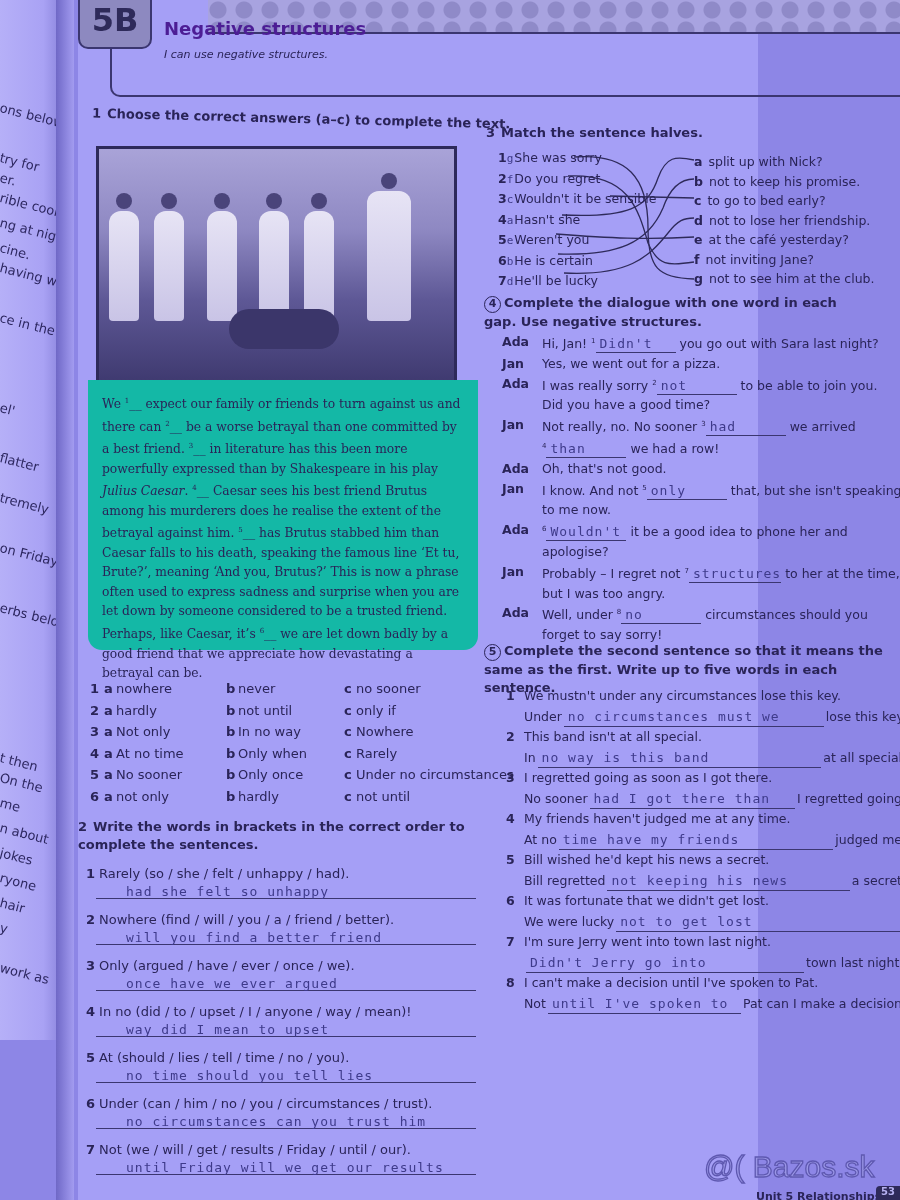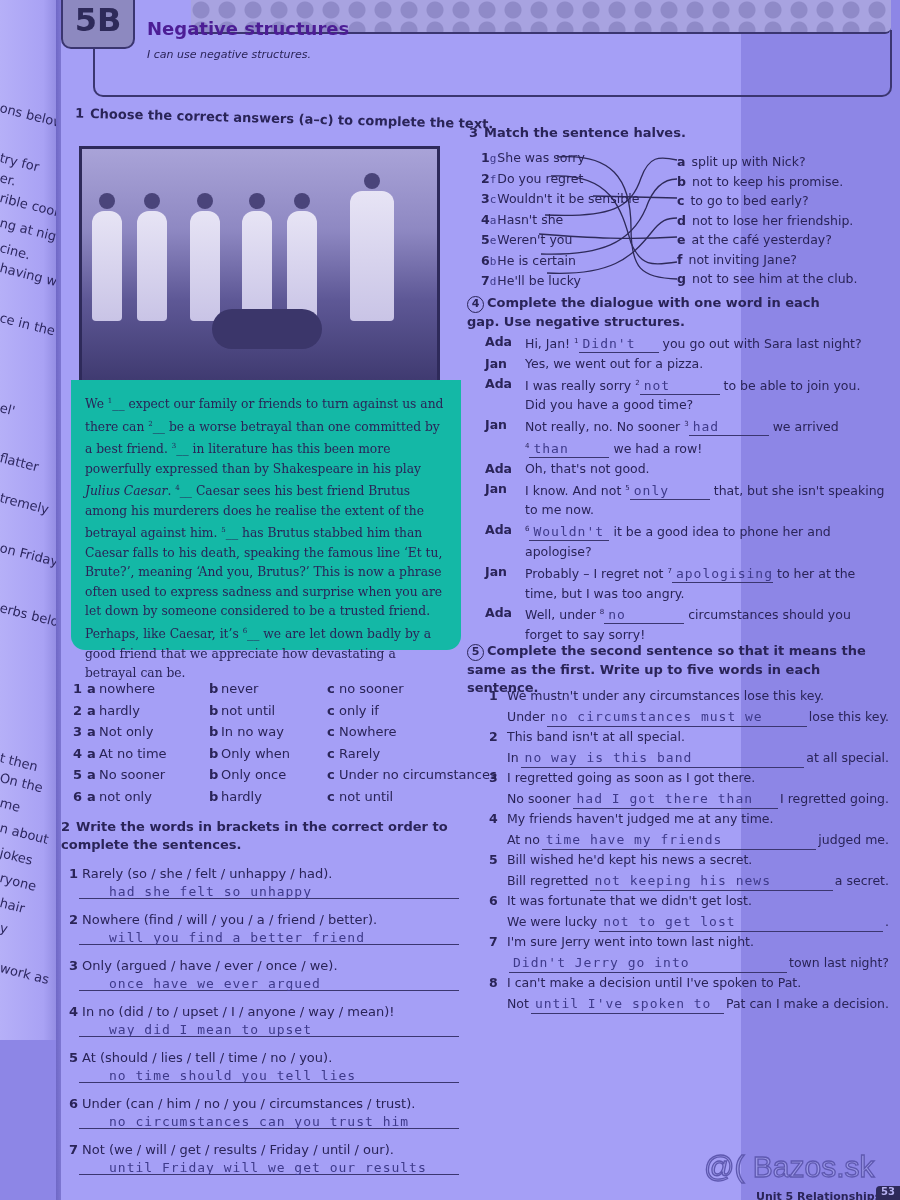--- a/index.html
+++ b/index.html
@@ -16,21 +16,21 @@
     }
     .left-page .frag {
       position:absolute; left:0; font-size:13px; color:#2d2760;
       white-space:nowrap; transform:rotate(14deg); transform-origin:left center;
     }
     .gutter {
       position:absolute; left:56px; top:0; width:18px; height:1200px;
       background:linear-gradient(90deg,#6f68c6,#8982dc,#a39cf0);
     }
     .page {
-      position:absolute; left:61px; top:0; width:680px; height:1200px;
+      position:absolute; left:78px; top:0; width:680px; height:1200px;
       background:#a59ff6;
     }
     .banner-pattern {
       position:absolute; left:130px; top:0; width:700px; height:32px;
       background:radial-gradient(circle at 10px 10px,#8f8ac8 8px,transparent 9px) 0 0/26px 20px,#a8a3e0;
       border-bottom:2px solid #3b3670; border-radius:0 0 6px 0;
     }
     .unit-box {
       position:absolute; left:0; top:-10px; width:70px; height:55px;
       background:#8d89c0; border:2px solid #3b3670; border-radius:0 0 10px 10px;
@@ -352,21 +352,21 @@
       <div class="dl">
         <span class="sp">Jan</span>
         <span><span>I know. And not </span><sup>5</sup><span class="gap hand">only</span><span> that, but she isn't speaking to me now.</span></span>
       </div>
       <div class="dl">
         <span class="sp">Ada</span>
         <span><span></span><sup>6</sup><span class="gap hand">Wouldn't</span><span> it be a good idea to phone her and apologise?</span></span>
       </div>
       <div class="dl">
         <span class="sp">Jan</span>
-        <span><span>Probably – I regret not </span><sup>7</sup><span class="gap hand">apologising</span><span> to her at the time, but I was too angry.</span></span>
+        <span><span>Probably – I regret not </span><sup>7</sup><span class="gap hand">structures</span><span> to her at the time, but I was too angry.</span></span>
       </div>
       <div class="dl">
         <span class="sp">Ada</span>
         <span><span>Well, under </span><sup>8</sup><span class="gap hand">no</span><span> circumstances should you forget to say sorry!</span></span>
       </div>
     </div>
 
   <div class="ex-head" style="left:406px;top:642px;width:400px;">
     <span class="circle">5</span><span>Complete the second sentence so that it means the same as the first. Write up to five words in each sentence.</span>
   </div>

